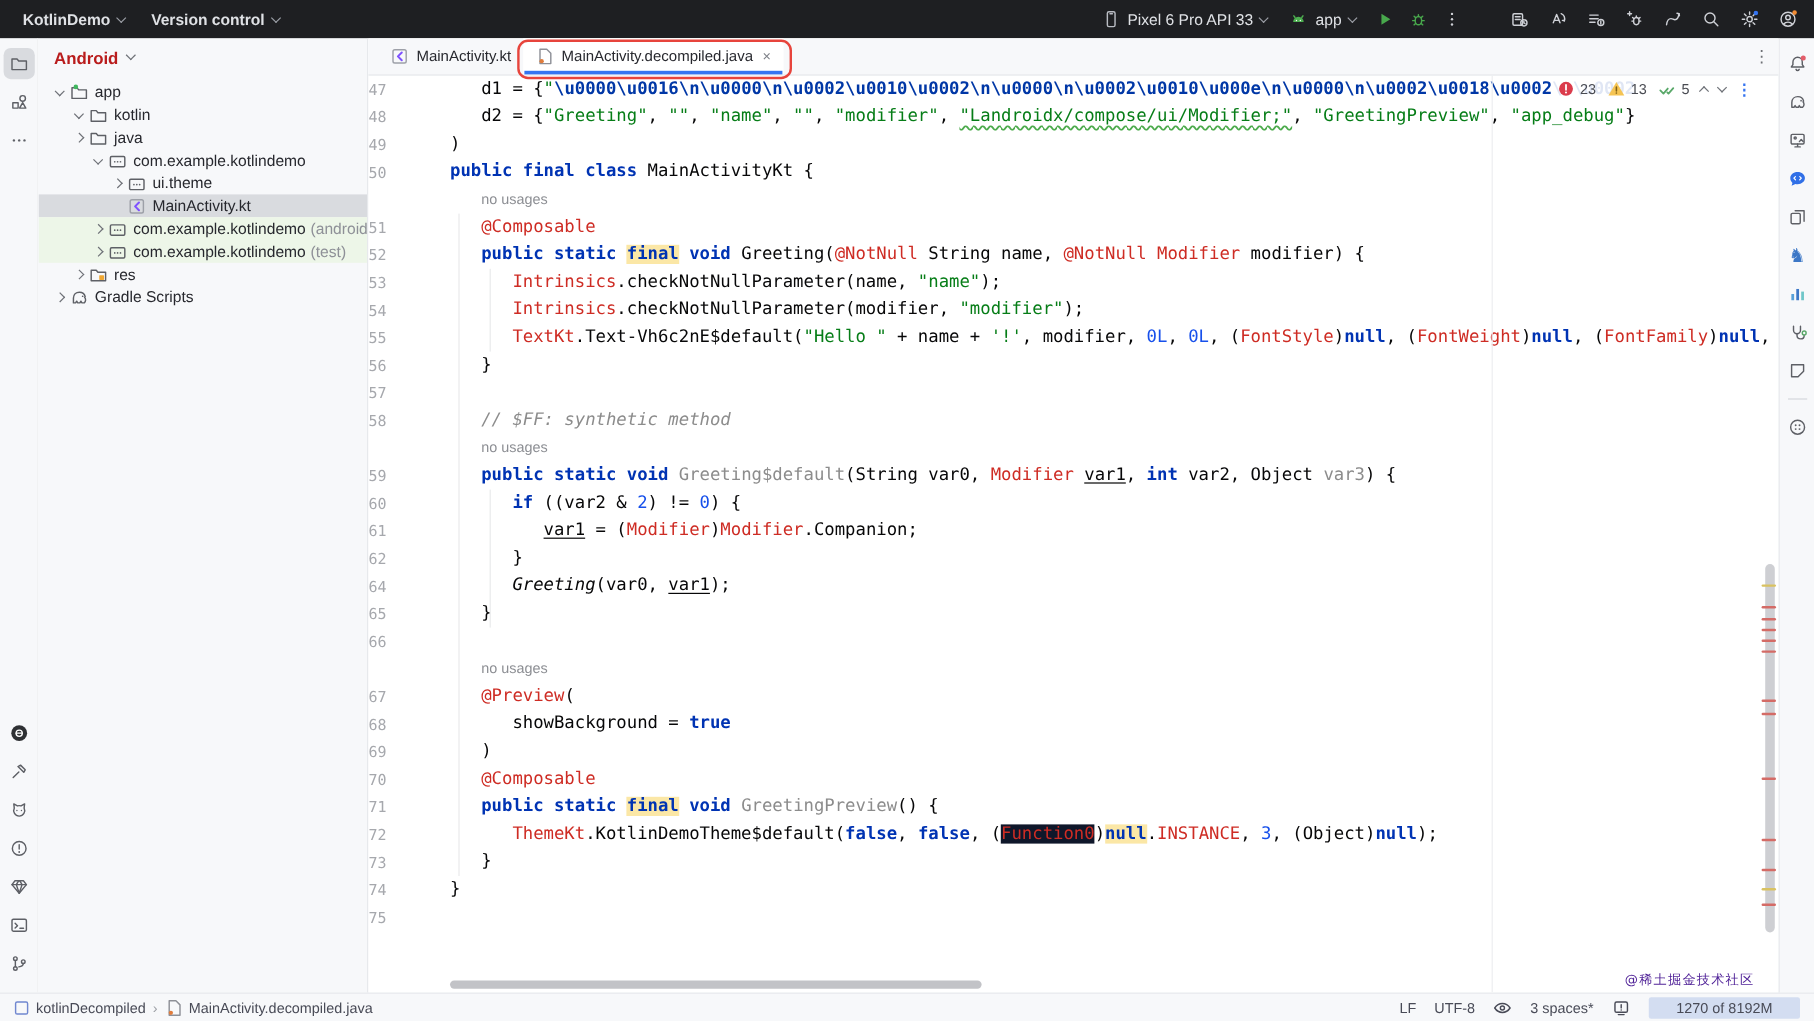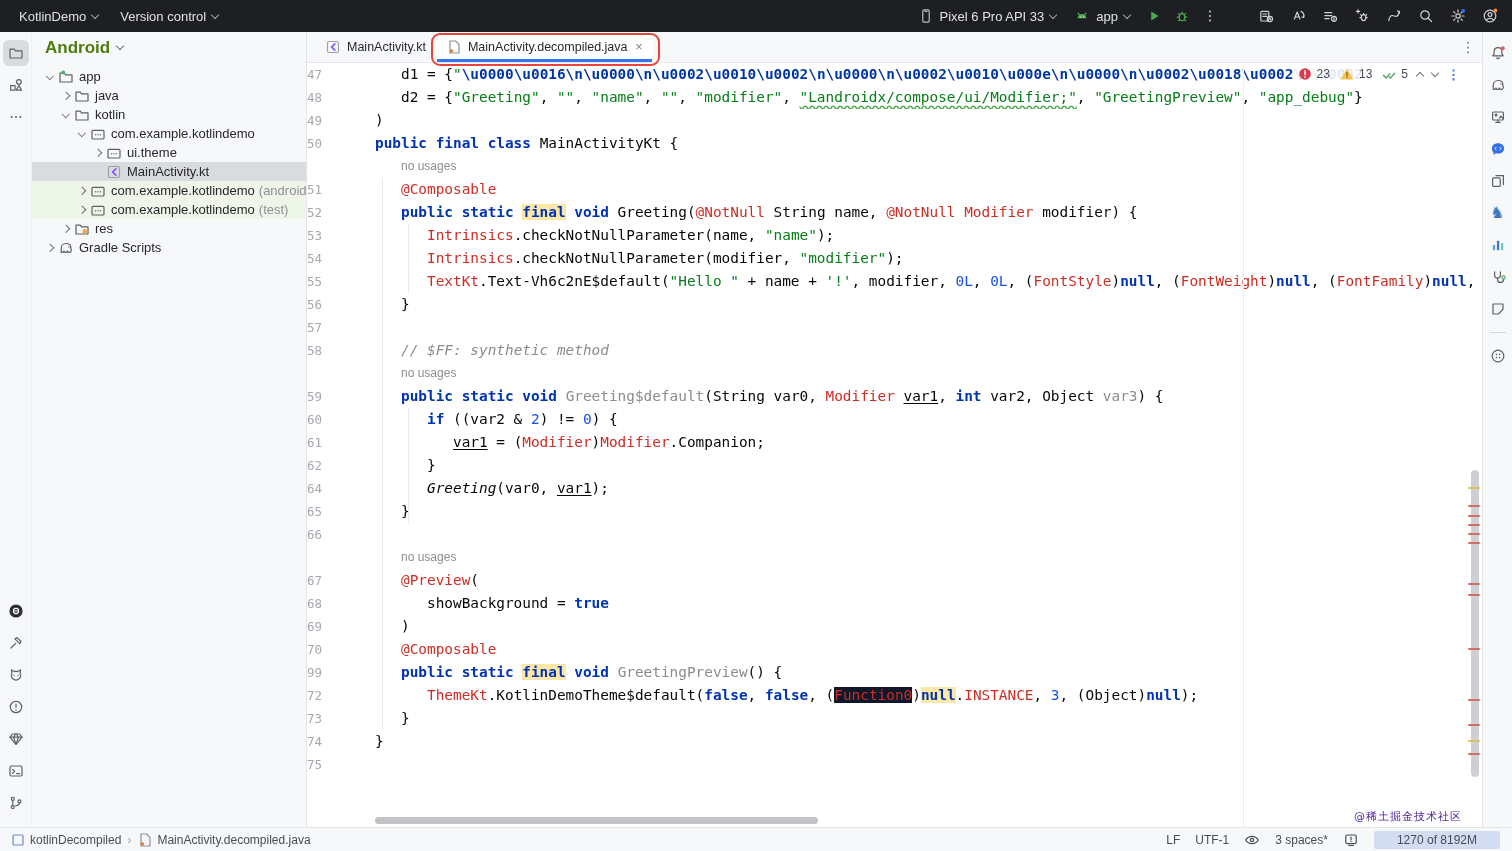--- a/index.html
+++ b/index.html
@@ -2,38 +2,38 @@
 <html><head>
 <meta charset="utf-8">
 <style>
   *{box-sizing:border-box;margin:0;padding:0}
   body{font-family:"Liberation Sans",sans-serif;background:#ccc}
   .app{width:1512px;height:851px;background:#fff;overflow:hidden;display:flex;flex-direction:column;position:relative}
   
   .topbar{height:32px;flex:none;background:#1E1F22;color:#DFE1E5;display:flex;align-items:center;justify-content:space-between;padding:0 8px 0 10px;font-size:13px}
   .tb-left{display:flex;align-items:center;gap:4px}
   .menu-item{display:flex;align-items:center;gap:6px;height:24px;padding:0 9px;border-radius:4px;cursor:default}
-  .menu-item .lbl{font-weight:400}
+  .menu-item .lbl{font-weight:700}
   .chev{width:6px;height:6px;border-right:1.4px solid #9DA0A8;border-bottom:1.4px solid #9DA0A8;transform:rotate(45deg);margin-top:-3px;flex:none}
   .tb-right{display:flex;gap:2px}
   .run-widget{display:flex;align-items:center;gap:6px;height:24px;padding:0 8px;border-radius:4px}
   .tb-btn{width:28px;height:24px;border:none;background:transparent;display:flex;align-items:center;justify-content:center;color:#CED0D6;border-radius:4px}
   .icon{display:inline-flex;align-items:center;justify-content:center;line-height:0}
   
   .main{flex:1;min-height:0;display:flex;position:relative}
   .rail{width:32px;flex:none;background:#F7F8FA;display:flex;flex-direction:column;align-items:center;padding:5px 0 8px}
   .rail-left{border-right:1px solid #EFF0F2}
   .rail-right{width:30px;border-left:1px solid #E3E5E9}
   .rail-btn{width:26px;height:26px;margin:3px 0;border:none;background:transparent;border-radius:6px;display:flex;align-items:center;justify-content:center;color:#5E6066}
   .rail-btn.active{background:#D9DBDF}
   .rail-spacer{flex:1}
   .rail-divider{width:16px;height:1px;background:#D5D7DC;margin:7px 0}
   
   .project{width:275px;flex:none;background:#F7F8FA;border-right:1px solid #E3E5E9;display:flex;flex-direction:column;overflow:hidden}
-  .project-header{height:31px;flex:none;display:flex;align-items:center;gap:7px;padding-left:13px;font-size:17px;font-weight:700;color:#4d7c0f}
+  .project-header{height:31px;flex:none;display:flex;align-items:center;gap:7px;padding-left:13px;font-size:14px;font-weight:700;color:#b91c1c}
   .tree{flex:1;padding-top:4px;font-size:13px;color:#27282E;overflow:hidden}
   .tree-row{height:19px;display:flex;align-items:center;white-space:nowrap;cursor:default}
   .tree-row.selected{background:#D9DBDF}
   .tree-row.green{background:#EDF6E8}
   .tree-chev{width:15px;flex:none;display:flex;align-items:center;justify-content:center}
   .tc{width:5.5px;height:5.5px;border-right:1.3px solid #6E7177;border-bottom:1.3px solid #6E7177}
   .tc-exp{transform:rotate(45deg);margin-top:-2px}
   .tc-col{transform:rotate(-45deg)}
   .tree-icon{width:18px;flex:none;display:flex;justify-content:center;color:#5E6066}
   .tree-label{margin-left:4px}
@@ -343,43 +343,43 @@
                 <svg width="16" height="16" viewBox="0 0 16 16" fill="none" stroke="currentColor" stroke-width="1.2" stroke-linecap="round" stroke-linejoin="round">
                   <path d="M2 4.2h4.2l1.4 1.7H14v7.1H2z"></path>
                   <circle cx="5.2" cy="3.4" r="1.9" fill="#41B75F" stroke="none"></circle>
                 </svg>
               </span>
             </span>
             <span class="tree-label">app</span>
           </div>
           <div class="tree-row " style="padding-left:26px">
             <span class="tree-chev">
+              <span class="tc tc-exp"></span>
+            </span>
+            <span class="tree-icon">
+              <span class="icon">
+                <svg width="16" height="16" viewBox="0 0 16 16" fill="none" stroke="currentColor" stroke-width="1.2" stroke-linecap="round" stroke-linejoin="round">
+                  <path d="M2 4.2h4.2l1.4 1.7H14v7.1H2z"></path>
+                </svg>
+              </span>
+            </span>
+            <span class="tree-label">kotlin</span>
+          </div>
+          <div class="tree-row " style="padding-left:26px">
+            <span class="tree-chev">
               <span class="tc tc-col"></span>
             </span>
             <span class="tree-icon">
               <span class="icon">
                 <svg width="16" height="16" viewBox="0 0 16 16" fill="none" stroke="currentColor" stroke-width="1.2" stroke-linecap="round" stroke-linejoin="round">
                   <path d="M2 4.2h4.2l1.4 1.7H14v7.1H2z"></path>
                 </svg>
               </span>
             </span>
             <span class="tree-label">java</span>
-          </div>
-          <div class="tree-row " style="padding-left:26px">
-            <span class="tree-chev">
-              <span class="tc tc-exp"></span>
-            </span>
-            <span class="tree-icon">
-              <span class="icon">
-                <svg width="16" height="16" viewBox="0 0 16 16" fill="none" stroke="currentColor" stroke-width="1.2" stroke-linecap="round" stroke-linejoin="round">
-                  <path d="M2 4.2h4.2l1.4 1.7H14v7.1H2z"></path>
-                </svg>
-              </span>
-            </span>
-            <span class="tree-label">kotlin</span>
           </div>
           <div class="tree-row " style="padding-left:42px">
             <span class="tree-chev">
               <span class="tc tc-exp"></span>
             </span>
             <span class="tree-icon">
               <span class="icon">
                 <svg width="16" height="16" viewBox="0 0 16 16" fill="none" stroke="currentColor" stroke-width="1.2" stroke-linecap="round" stroke-linejoin="round">
                   <rect x="2" y="4.4" width="12" height="8.6" rx="1"></rect>
                   <circle cx="5.6" cy="8.8" r=".7" fill="currentColor" stroke="none"></circle>
@@ -528,21 +528,21 @@
             <div class="row"><span class="lnum">61</span><span class="lcode"><span class="tk-p">         </span><span class="tk-u">var1</span><span class="tk-p"> = (</span><span class="tk-r">Modifier</span><span class="tk-p">)</span><span class="tk-r">Modifier</span><span class="tk-p">.Companion;</span></span></div>
             <div class="row"><span class="lnum">62</span><span class="lcode"><span class="tk-p">      </span><span class="tk-p">}</span></span></div>
             <div class="row"><span class="lnum">64</span><span class="lcode"><span class="tk-p">      </span><span class="tk-it">Greeting</span><span class="tk-p">(var0, </span><span class="tk-u">var1</span><span class="tk-p">);</span></span></div>
             <div class="row"><span class="lnum">65</span><span class="lcode"><span class="tk-p">   </span><span class="tk-p">}</span></span></div>
             <div class="row"><span class="lnum">66</span><span class="lcode"><span class="tk-p"></span></span></div>
             <div class="row"><span class="lnum"></span><span class="inlay">no usages</span></div>
             <div class="row"><span class="lnum">67</span><span class="lcode"><span class="tk-p">   </span><span class="tk-r">@Preview</span><span class="tk-p">(</span></span></div>
             <div class="row"><span class="lnum">68</span><span class="lcode"><span class="tk-p">      </span><span class="tk-p">showBackground = </span><span class="tk-k">true</span></span></div>
             <div class="row"><span class="lnum">69</span><span class="lcode"><span class="tk-p">   </span><span class="tk-p">)</span></span></div>
             <div class="row"><span class="lnum">70</span><span class="lcode"><span class="tk-p">   </span><span class="tk-r">@Composable</span></span></div>
-            <div class="row"><span class="lnum">99</span><span class="lcode"><span class="tk-p">   </span><span class="tk-k">public static </span><span class="tk-khl">final</span><span class="tk-k"> void</span><span class="tk-p"> </span><span class="tk-g">GreetingPreview</span><span class="tk-p">() {</span></span></div>
+            <div class="row"><span class="lnum">71</span><span class="lcode"><span class="tk-p">   </span><span class="tk-k">public static </span><span class="tk-khl">final</span><span class="tk-k"> void</span><span class="tk-p"> </span><span class="tk-g">GreetingPreview</span><span class="tk-p">() {</span></span></div>
             <div class="row"><span class="lnum">72</span><span class="lcode"><span class="tk-p">      </span><span class="tk-r">ThemeKt</span><span class="tk-p">.KotlinDemoTheme$default(</span><span class="tk-k">false</span><span class="tk-p">, </span><span class="tk-k">false</span><span class="tk-p">, (</span><span class="tk-rhl">Function0</span><span class="tk-p">)</span><span class="tk-khl">null</span><span class="tk-p">.</span><span class="tk-r">INSTANCE</span><span class="tk-p">, </span><span class="tk-num">3</span><span class="tk-p">, (Object)</span><span class="tk-k">null</span><span class="tk-p">);</span></span></div>
             <div class="row"><span class="lnum">73</span><span class="lcode"><span class="tk-p">   </span><span class="tk-p">}</span></span></div>
             <div class="row"><span class="lnum">74</span><span class="lcode"><span class="tk-p"></span><span class="tk-p">}</span></span></div>
             <div class="row"><span class="lnum">75</span><span class="lcode"><span class="tk-p"></span></span></div>
           </div>
         <div class="margin-guide"></div>
         <div class="ind-guide" style="left:75px;top:115px;height:552px"></div>
         <div class="ind-guide" style="left:101px;top:161px;height:69px"></div>
         <div class="ind-guide" style="left:101px;top:345px;height:115px"></div>
 
@@ -709,21 +709,21 @@
             <svg width="16" height="16" viewBox="0 0 16 16" fill="none" stroke="currentColor" stroke-width="1.2" stroke-linecap="round" stroke-linejoin="round">
               <path d="M4 2h5.6L13 5.4V14H4z" stroke="#8E9097"></path>
               <circle cx="5.4" cy="12" r="1.8" fill="#E07C3C" stroke="none"></circle>
             </svg>
           </span>
           <span>MainActivity.decompiled.java</span>
         </span>
       </div>
     <div class="sb-right" id="sb-right">
         <span class="sb-item">LF</span>
-        <span class="sb-item">UTF-1</span>
+        <span class="sb-item">UTF-8</span>
         <span class="sb-item">
           <span class="icon">
             <svg width="16" height="16" viewBox="0 0 16 16" fill="none" stroke="currentColor" stroke-width="1.2" stroke-linecap="round" stroke-linejoin="round">
               <path d="M1.6 8S4 4.3 8 4.3 14.4 8 14.4 8 12 11.7 8 11.7 1.6 8 1.6 8z"></path>
               <circle cx="8" cy="8" r="1.7"></circle>
             </svg>
           </span>
         </span>
         <span class="sb-item">3 spaces*</span>
         <span class="sb-item">

